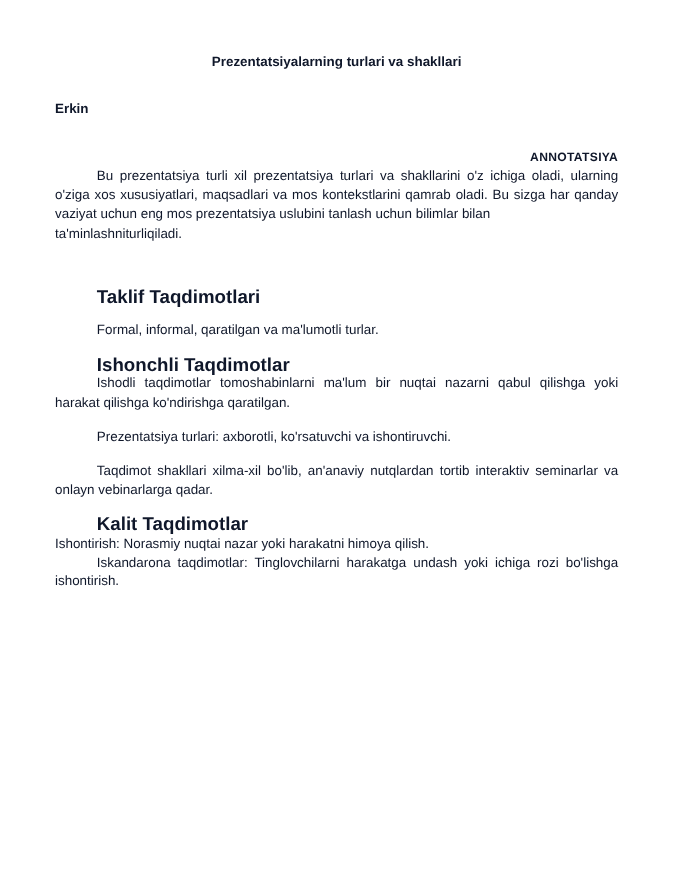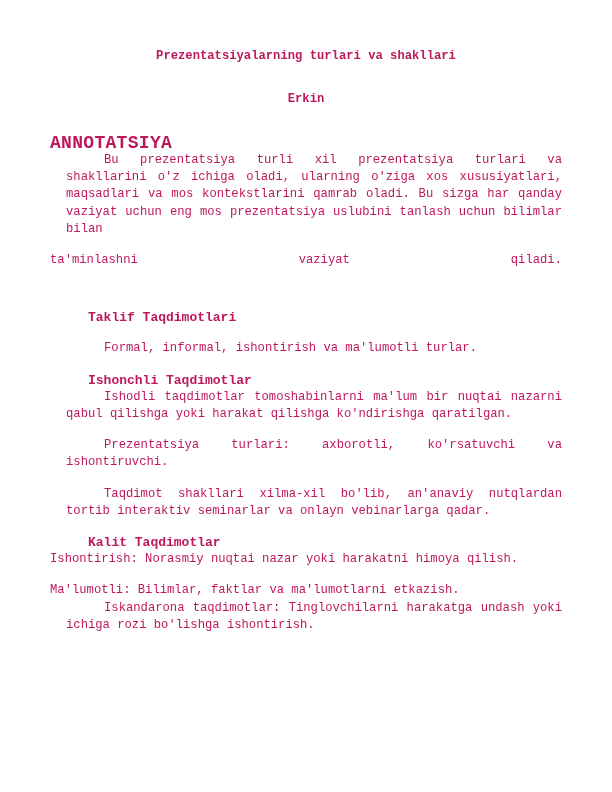--- a/index.html
+++ b/index.html
@@ -7,63 +7,62 @@
     padding: 0;
     background: #ffffff;
   }
   .page {
     position: relative;
     width: 612px;
     height: 792px;
     background: #ffffff;
     box-sizing: border-box;
     padding: 48px 50px 0 50px;
-    font-family: Liberation Mono, monospace;
-    color: #be185d;
+    font-family: Liberation Sans, sans-serif;
+    color: #0f172a;
     overflow: hidden;
   }
   .doc-title {
     text-align: center;
     font-weight: bold;
     font-size: 12.2px;
     line-height: 17px;
     margin: 0;
   }
   .author {
-    text-align: center;
+    text-align: left;
     font-weight: bold;
     font-size: 12.2px;
     line-height: 17px;
     margin: 26px 0 0 0;
   }
   .section-center-heading {
-    text-align: left;
+    text-align: right;
     font-weight: bold;
-    font-size: 18px;
+    font-size: 11px;
     line-height: 17px;
     letter-spacing: 0.3px;
     margin: 27px 0 0 0;
   }
   p.body {
     font-size: 12.2px;
     line-height: 17.2px;
     margin: 0;
     text-align: justify;
     text-justify: inter-word;
   }
   p.body.indent {
     text-indent: 38px;
-    margin-left: 16px;
   }
   p.gap {
     margin-top: 14px;
   }
   .sub-heading {
     font-weight: bold;
-    font-size: 13px;
+    font-size: 17px;
     line-height: 17.2px;
     margin: 0 0 0 38px;
   }
   .sub-heading.spaced {
     margin-top: 14px;
   }
   .block-gap-lg {
     height: 40px;
   }
   .kw-label {
@@ -71,63 +70,60 @@
   }
   .kw-para {
     font-size: 12.2px;
     line-height: 17.2px;
     margin: 15px 0 0 0;
     text-align: justify;
     text-indent: 38px;
   }
   .annot-last-line {
     display: flex;
-    justify-content: space-between;
     font-size: 12.2px;
     line-height: 17.2px;
-    margin-top: 14px;
   }
 </style>
 </head>
 <body>
 
 <div class="page">
 
   <h1 class="doc-title">Prezentatsiyalarning turlari va shakllari</h1>
 
   <div class="author">Erkin</div>
 
   <div class="section-center-heading">ANNOTATSIYA</div>
 
   <p class="body indent">Bu prezentatsiya turli xil prezentatsiya turlari va shakllarini o'z ichiga oladi, ularning o'ziga xos xususiyatlari, maqsadlari va mos kontekstlarini qamrab oladi. Bu sizga har qanday vaziyat uchun eng mos prezentatsiya uslubini tanlash uchun bilimlar bilan</p>
 
   <div class="annot-last-line">
     <span>ta'minlashni</span>
-    <span>vaziyat</span>
+    <span>turli</span>
     <span>qiladi.</span>
   </div>
 
 
   <div class="block-gap-lg"></div>
 
   <div>
     <div class="sub-heading">Taklif Taqdimotlari</div>
-    <p class="body indent gap">Formal, informal, ishontirish va ma'lumotli turlar.</p>
+    <p class="body indent gap">Formal, informal, qaratilgan va ma'lumotli turlar.</p>
   </div>
 
   <div>
     <div class="sub-heading spaced">Ishonchli Taqdimotlar</div>
     <p class="body indent">Ishodli taqdimotlar tomoshabinlarni ma'lum bir nuqtai nazarni qabul qilishga yoki harakat qilishga ko'ndirishga qaratilgan.</p>
     <p class="body indent gap">Prezentatsiya turlari: axborotli, ko'rsatuvchi va ishontiruvchi.</p>
     <p class="body indent gap">Taqdimot shakllari xilma-xil bo'lib, an'anaviy nutqlardan tortib interaktiv seminarlar va onlayn vebinarlarga qadar.</p>
   </div>
 
   <div>
     <div class="sub-heading spaced">Kalit Taqdimotlar</div>
     <p class="body">Ishontirish: Norasmiy nuqtai nazar yoki harakatni himoya qilish.</p>
-    <p class="body gap">Ma'lumotli: Bilimlar, faktlar va ma'lumotlarni etkazish.</p>
   </div>
 
   <div>
     <p class="body indent">Iskandarona taqdimotlar: Tinglovchilarni harakatga undash yoki ichiga rozi bo'lishga ishontirish.</p>
   </div>
 
 </div>
 
 </body></html>

